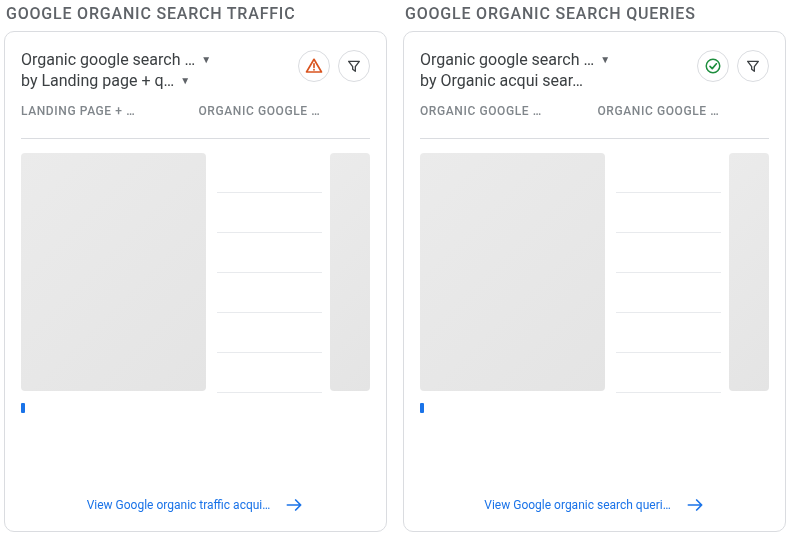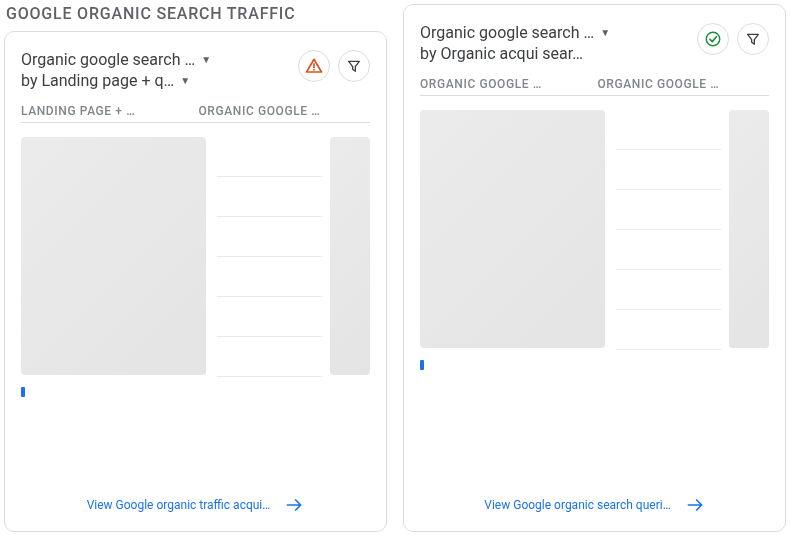--- a/index.html
+++ b/index.html
@@ -95,21 +95,21 @@
     }
     .col-headers {
       display: flex;
       margin-top: 14px;
       font-size: 12px;
       letter-spacing: 0.6px;
       color: #80868b;
       font-weight: 500;
       text-transform: uppercase;
       border-bottom: 1px solid #dadce0;
-      padding-bottom: 4px;
+      padding-bottom: 20px;
       align-items: flex-end;
     }
     .col-h {
       flex: 1;
       white-space: nowrap;
       overflow: hidden;
       text-overflow: ellipsis;
     }
     .col-h + .col-h { margin-left: 6px; }
     .table-body {
@@ -229,20 +229,21 @@
     <div class="footer-link">
       <span class="footer-label">View Google organic traffic acqui…</span>
       <svg class="arrow" width="20" height="20" viewBox="0 0 24 24">
         <path fill="none" stroke="#1a73e8" stroke-width="2" stroke-linecap="round" stroke-linejoin="round" d="M4 12 H20 M14 6 L20 12 L14 18"></path>
       </svg>
     </div>
   </div>
 </div>
 
 <div class="panel">
+  <div class="panel-title">GOOGLE ORGANIC SEARCH QUERIES</div>
   <div class="card">
     <div class="card-header">
       <div class="card-header-text">
         <div class="title-row">
           <span class="title-text">Organic google search …</span>
           <span class="caret">▼</span>
         </div>
         <div class="sub-row">
           <span class="sub-text">by Organic acqui sear…</span>
         </div>

